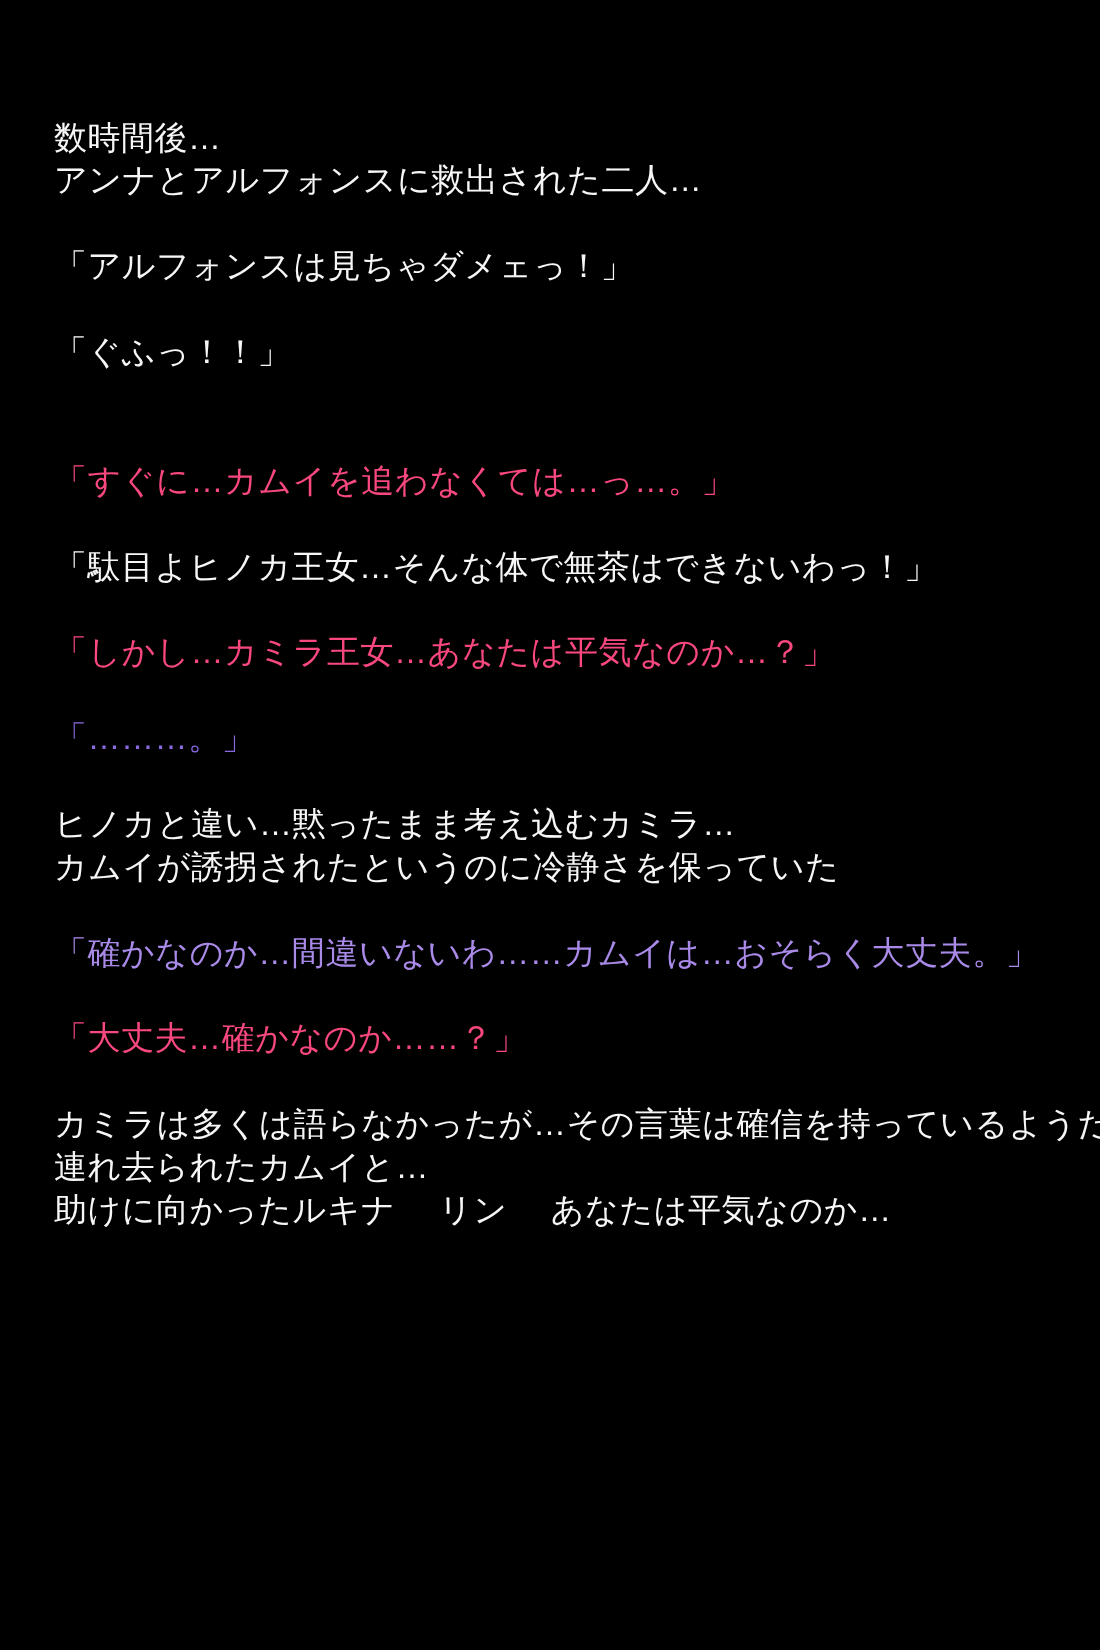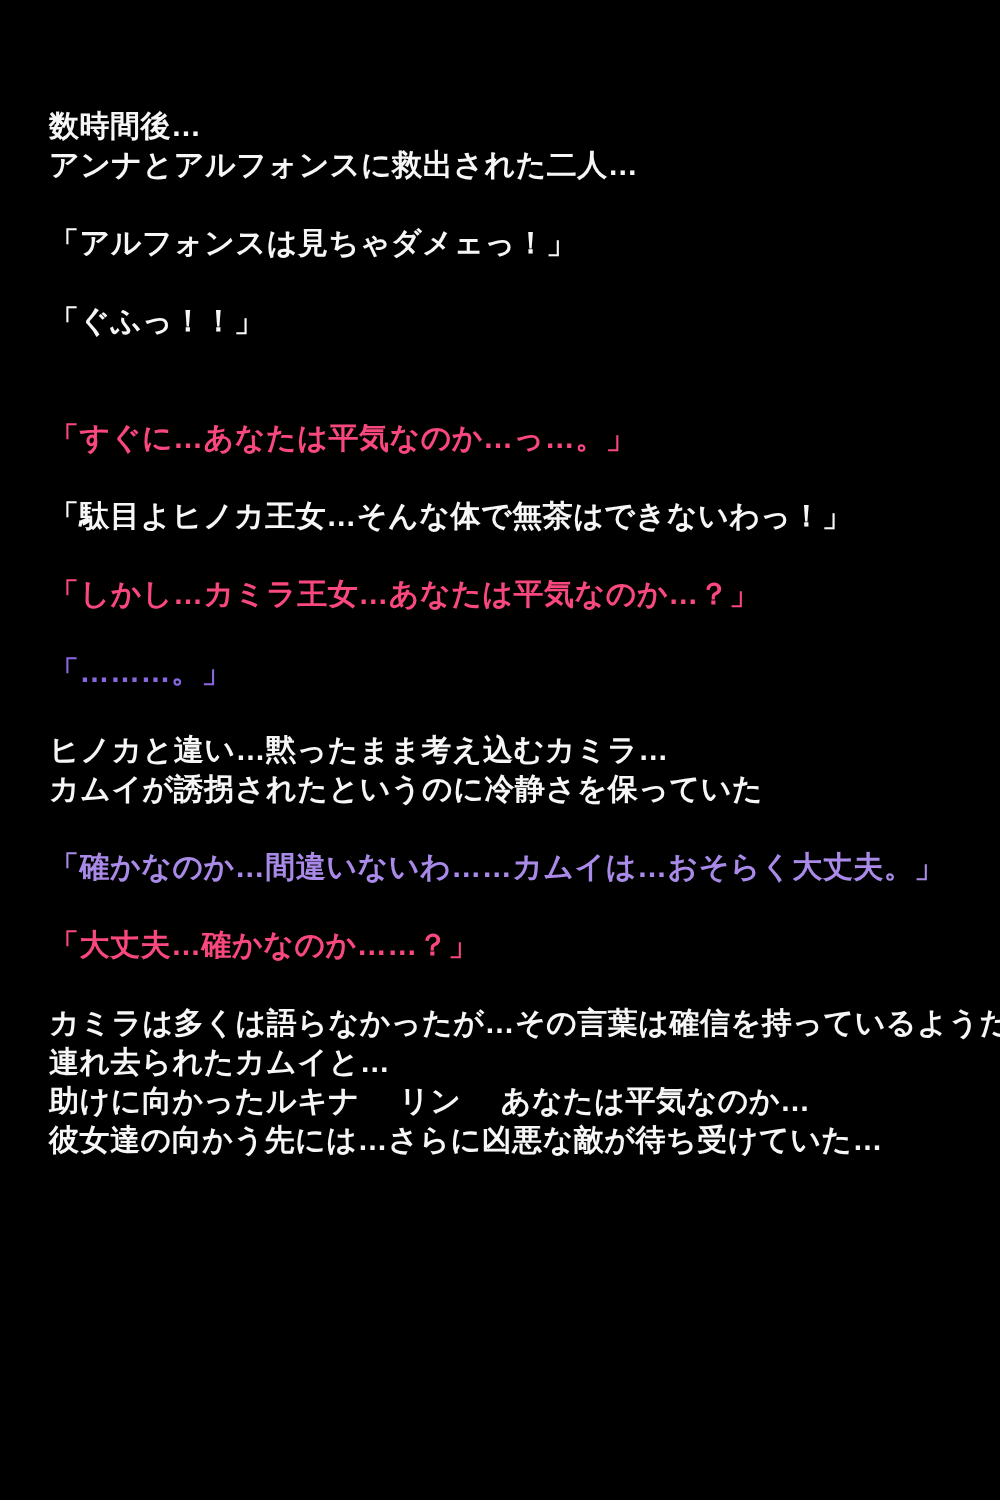--- a/index.html
+++ b/index.html
@@ -12,21 +12,21 @@
     background: #000000;
     overflow: hidden;
     position: relative;
     font-family: "Liberation Sans", "DejaVu Sans", sans-serif;
   }
   .story {
     position: absolute;
     left: 49px;
     top: 106px;
     width: 940px;
-    font-weight: bold;
+    font-weight: normal;
     font-size: 30px;
     letter-spacing: 0.5px;
   }
   .line {
     height: 39px;
     line-height: 39px;
     white-space: pre;
     overflow: visible;
   }
   .line[data-color="white"]    { color: #f6f6f6; }
@@ -39,32 +39,31 @@
 
 <div class="story">
   <div class="line" data-color="white">数時間後…</div>
   <div class="line" data-color="white">アンナとアルフォンスに救出された二人…</div>
   <div class="line" data-color="white"></div>
   <div class="line" data-color="white">「アルフォンスは見ちゃダメェっ！」</div>
   <div class="line" data-color="white"></div>
   <div class="line" data-color="white">「ぐふっ！！」</div>
   <div class="line" data-color="white"></div>
   <div class="line" data-color="white"></div>
-  <div class="line" data-color="pink">「すぐに…あなたは平気なのか…っ…。」</div>
+  <div class="line" data-color="pink">「すぐに…カムイを追わなくては…っ…。」</div>
   <div class="line" data-color="white"></div>
   <div class="line" data-color="white">「駄目よヒノカ王女…そんな体で無茶はできないわっ！」</div>
   <div class="line" data-color="white"></div>
   <div class="line" data-color="pink">「しかし…カミラ王女…あなたは平気なのか…？」</div>
   <div class="line" data-color="white"></div>
   <div class="line" data-color="purple">「………。」</div>
   <div class="line" data-color="white"></div>
   <div class="line" data-color="white">ヒノカと違い…黙ったまま考え込むカミラ…</div>
   <div class="line" data-color="white">カムイが誘拐されたというのに冷静さを保っていた</div>
   <div class="line" data-color="white"></div>
   <div class="line" data-color="lavender">「確かなのか…間違いないわ……カムイは…おそらく大丈夫。」</div>
   <div class="line" data-color="white"></div>
   <div class="line" data-color="pink">「大丈夫…確かなのか……？」</div>
   <div class="line" data-color="white"></div>
   <div class="line" data-color="white">カミラは多くは語らなかったが…その言葉は確信を持っているようだった</div>
   <div class="line" data-color="white">連れ去られたカムイと…</div>
   <div class="line" data-color="white">助けに向かったルキナ　 リン　 あなたは平気なのか…</div>
-  <div class="line" data-color="white">彼女達の向かう先には…さらに凶悪な敵が待ち受けていた…</div>
 </div>
 
 </body></html>

